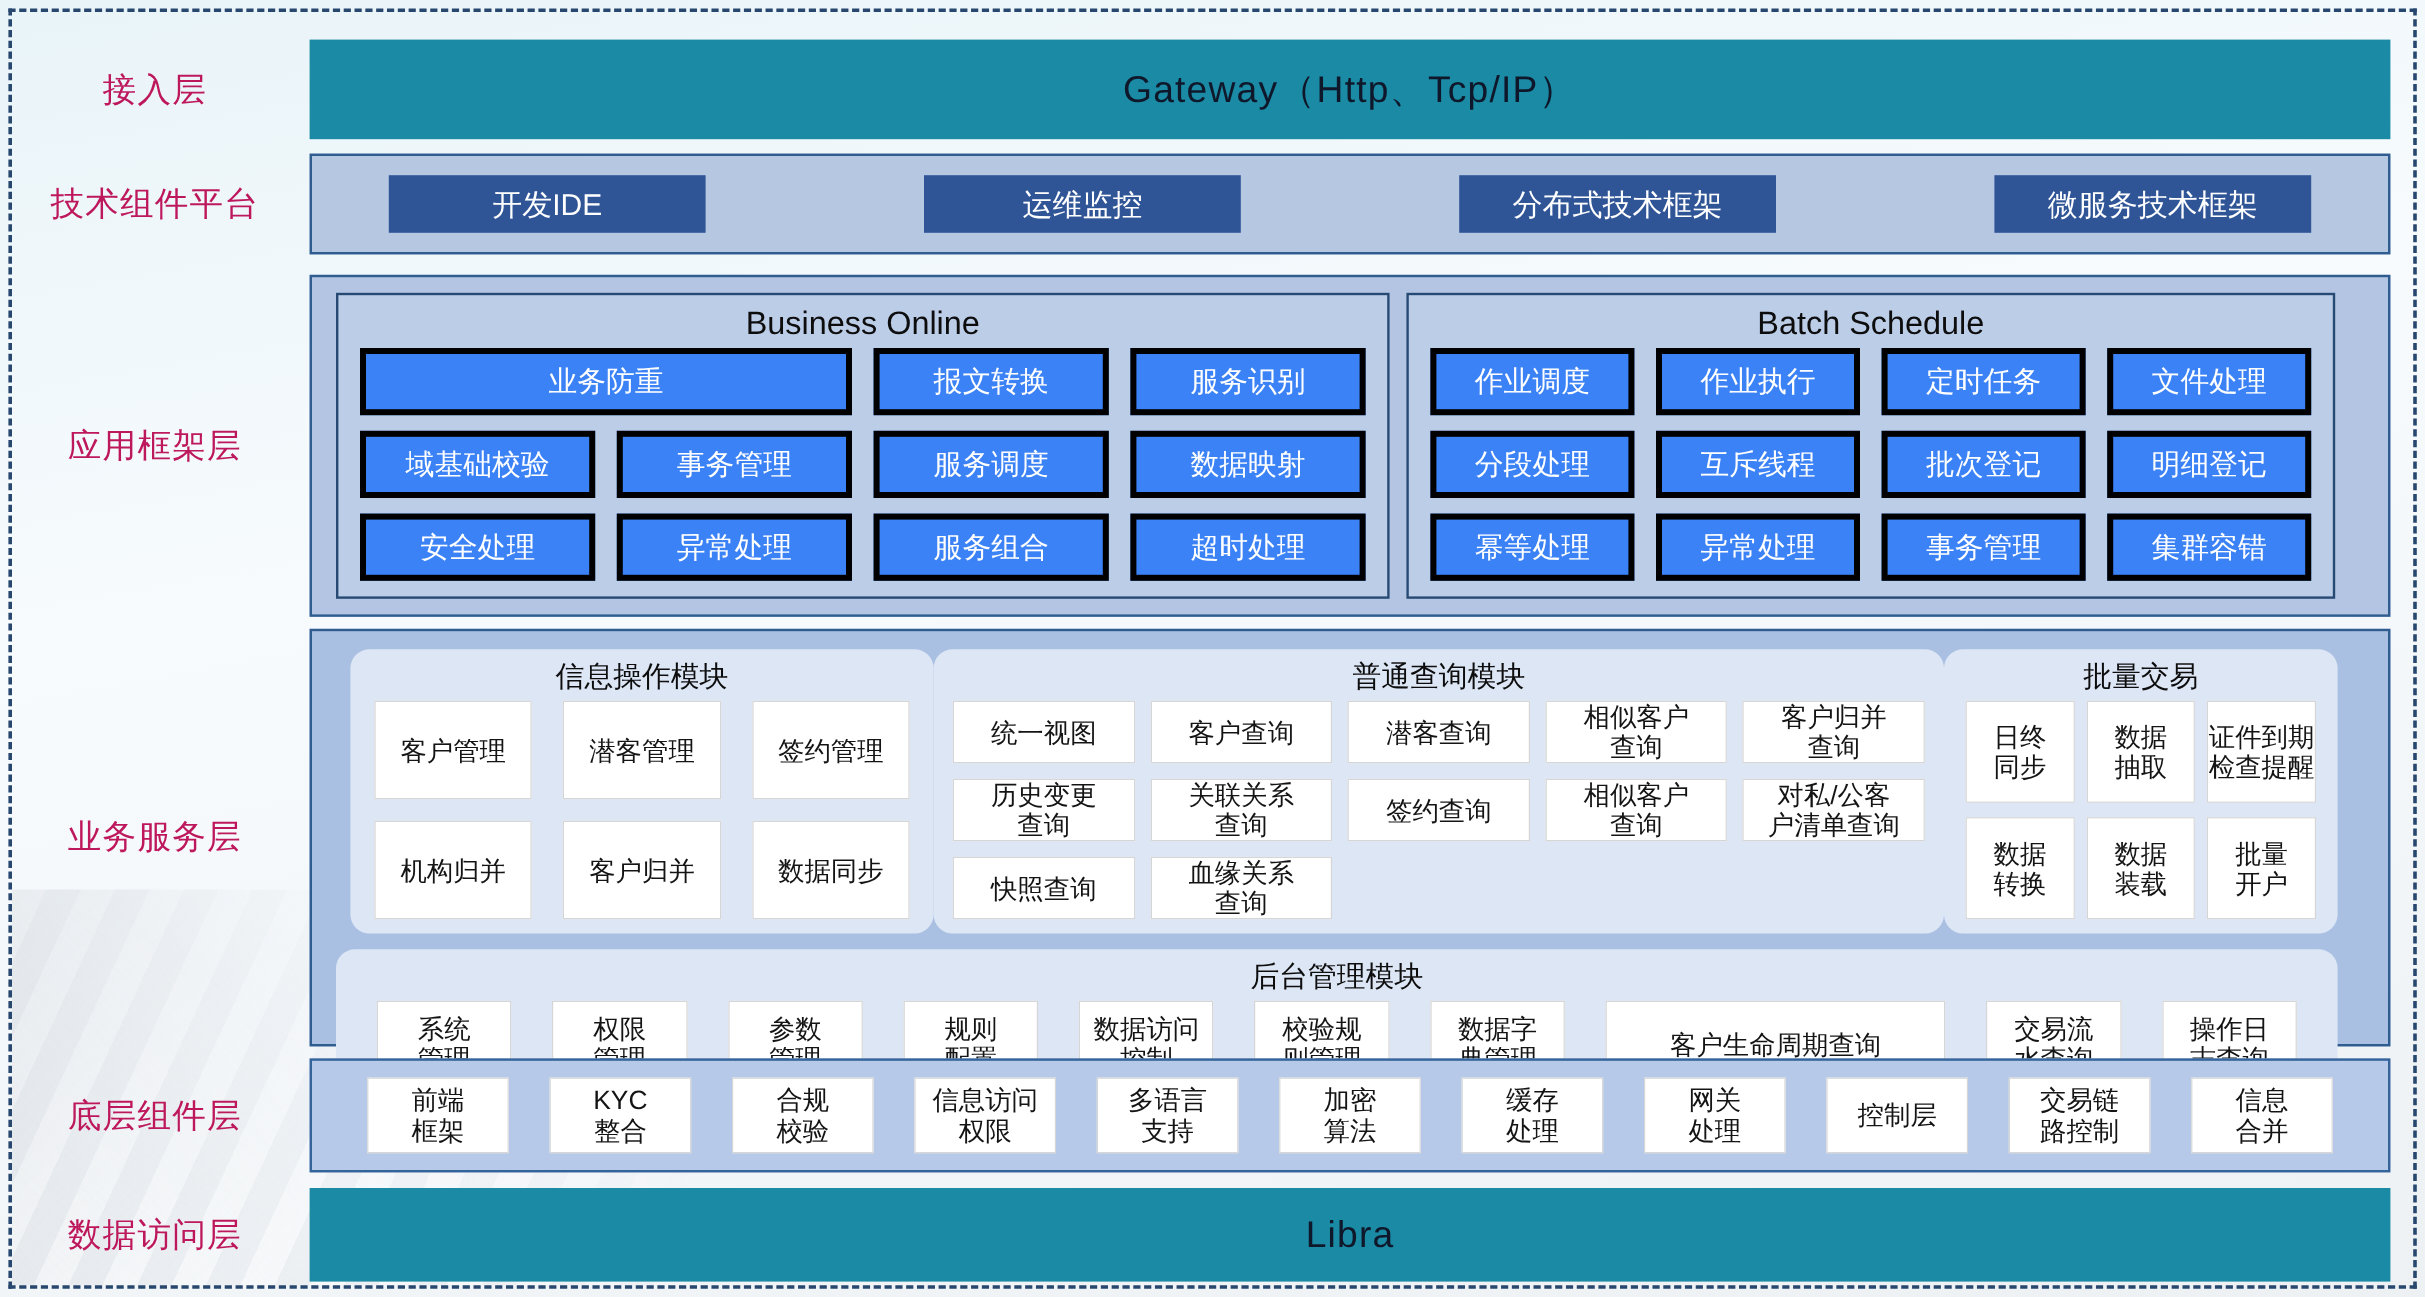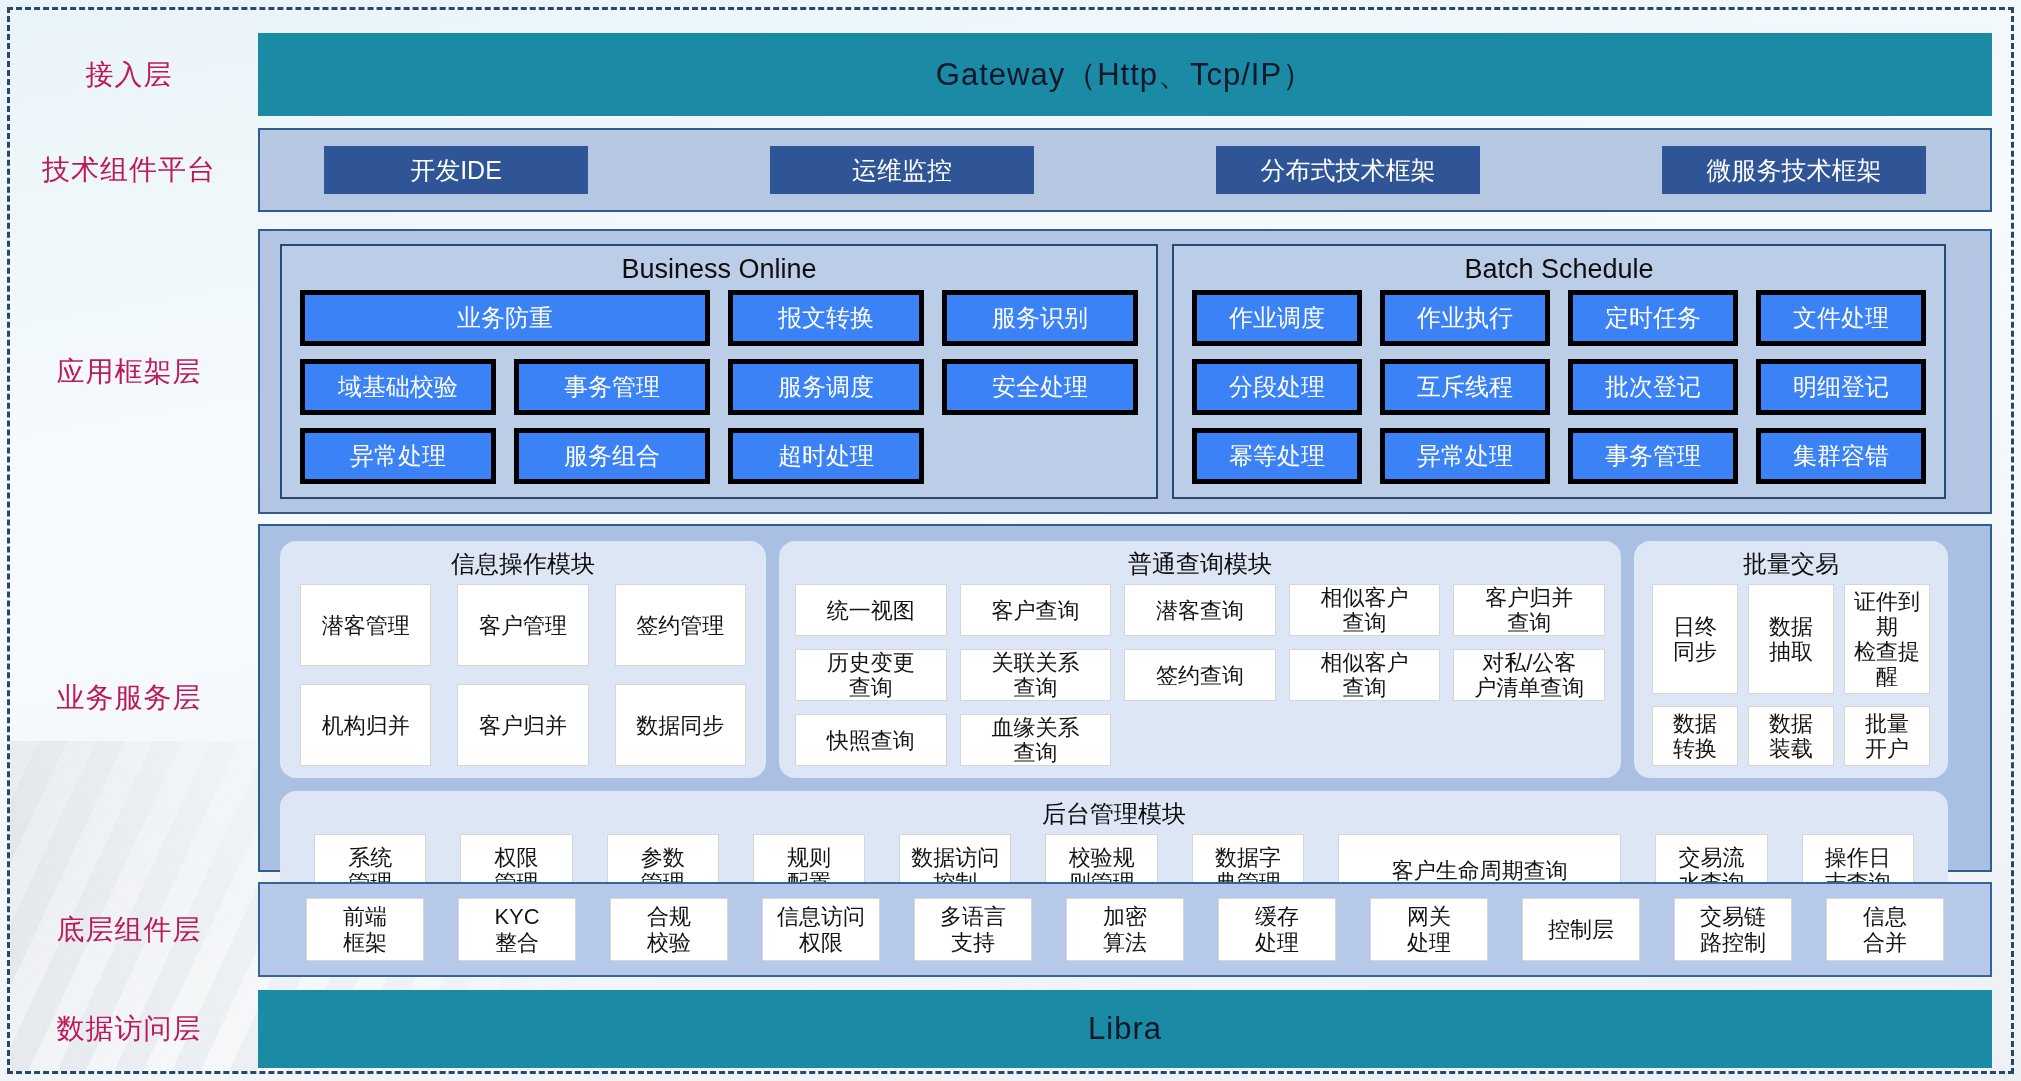--- a/index.html
+++ b/index.html
@@ -40,21 +40,21 @@
   .group.bs{flex:1;}
   .group-title{height:42px;display:flex;align-items:center;justify-content:center;
                font-size:27px;color:#0d0d0d;}
   .ggrid{flex:1;display:grid;grid-template-columns:repeat(4,1fr);gap:13px 18px;}
   .btn-steel{background:#3b82f6;border:5px solid #000000;color:#fff;font-size:24px;
              display:flex;align-items:center;justify-content:center;}
   .span2{grid-column:span 2;}
 
   .band.service{background:#aac0e2;border:2px solid #2f5d8f;flex-direction:column;
                 padding:15px 42px 12px 20px;gap:13px;}
-  .modrow{display:flex;gap:13px;flex:1;}
+  .modrow{display:flex;flex:1;margin-left:12px;}
   .mod{background:#dde6f5;border-radius:16px;display:flex;flex-direction:column;
        padding:3px 12px 12px;}
   .mod-title{height:40px;display:flex;align-items:center;justify-content:center;
              font-size:24px;color:#0d0d0d;}
   .mod.info{flex:0 0 462px;}
   .mod.query{flex:0 0 818px;}
   .mod.batchx{flex:1;}
   .cgrid{flex:1;display:grid;}
   .g3{grid-template-columns:repeat(3,1fr);gap:18px 26px;padding:0 8px;}
   .g6{grid-template-columns:repeat(5,1fr);gap:13px;padding:0 4px;}
@@ -105,20 +105,21 @@
 
         <div class="group bo">
           <div class="group-title">Business Online</div>
           <div class="ggrid">
             <div class="btn-steel span2">业务防重</div>
             <div class="btn-steel">报文转换</div>
             <div class="btn-steel">服务识别</div>
             <div class="btn-steel">域基础校验</div>
             <div class="btn-steel">事务管理</div>
             <div class="btn-steel">服务调度</div>
+            <div class="btn-steel">数据映射</div>
             <div class="btn-steel">安全处理</div>
             <div class="btn-steel">异常处理</div>
             <div class="btn-steel">服务组合</div>
             <div class="btn-steel">超时处理</div>
           </div>
         </div>
 
         <div class="group bs">
           <div class="group-title">Batch Schedule</div>
           <div class="ggrid">
@@ -144,22 +145,22 @@
   <div class="row" style="margin-top:10px;height:348px">
     <div class="lblcol">业务服务层</div>
     <div class="content">
       <div class="band service">
 
         <div class="modrow">
 
           <div class="mod info">
             <div class="mod-title">信息操作模块</div>
             <div class="cgrid g3">
+              <div class="cell">客户管理</div>
               <div class="cell">潜客管理</div>
-              <div class="cell">客户管理</div>
               <div class="cell">签约管理</div>
               <div class="cell">机构归并</div>
               <div class="cell">客户归并</div>
               <div class="cell">数据同步</div>
             </div>
           </div>
 
           <div class="mod query">
             <div class="mod-title">普通查询模块</div>
             <div class="cgrid g6">

